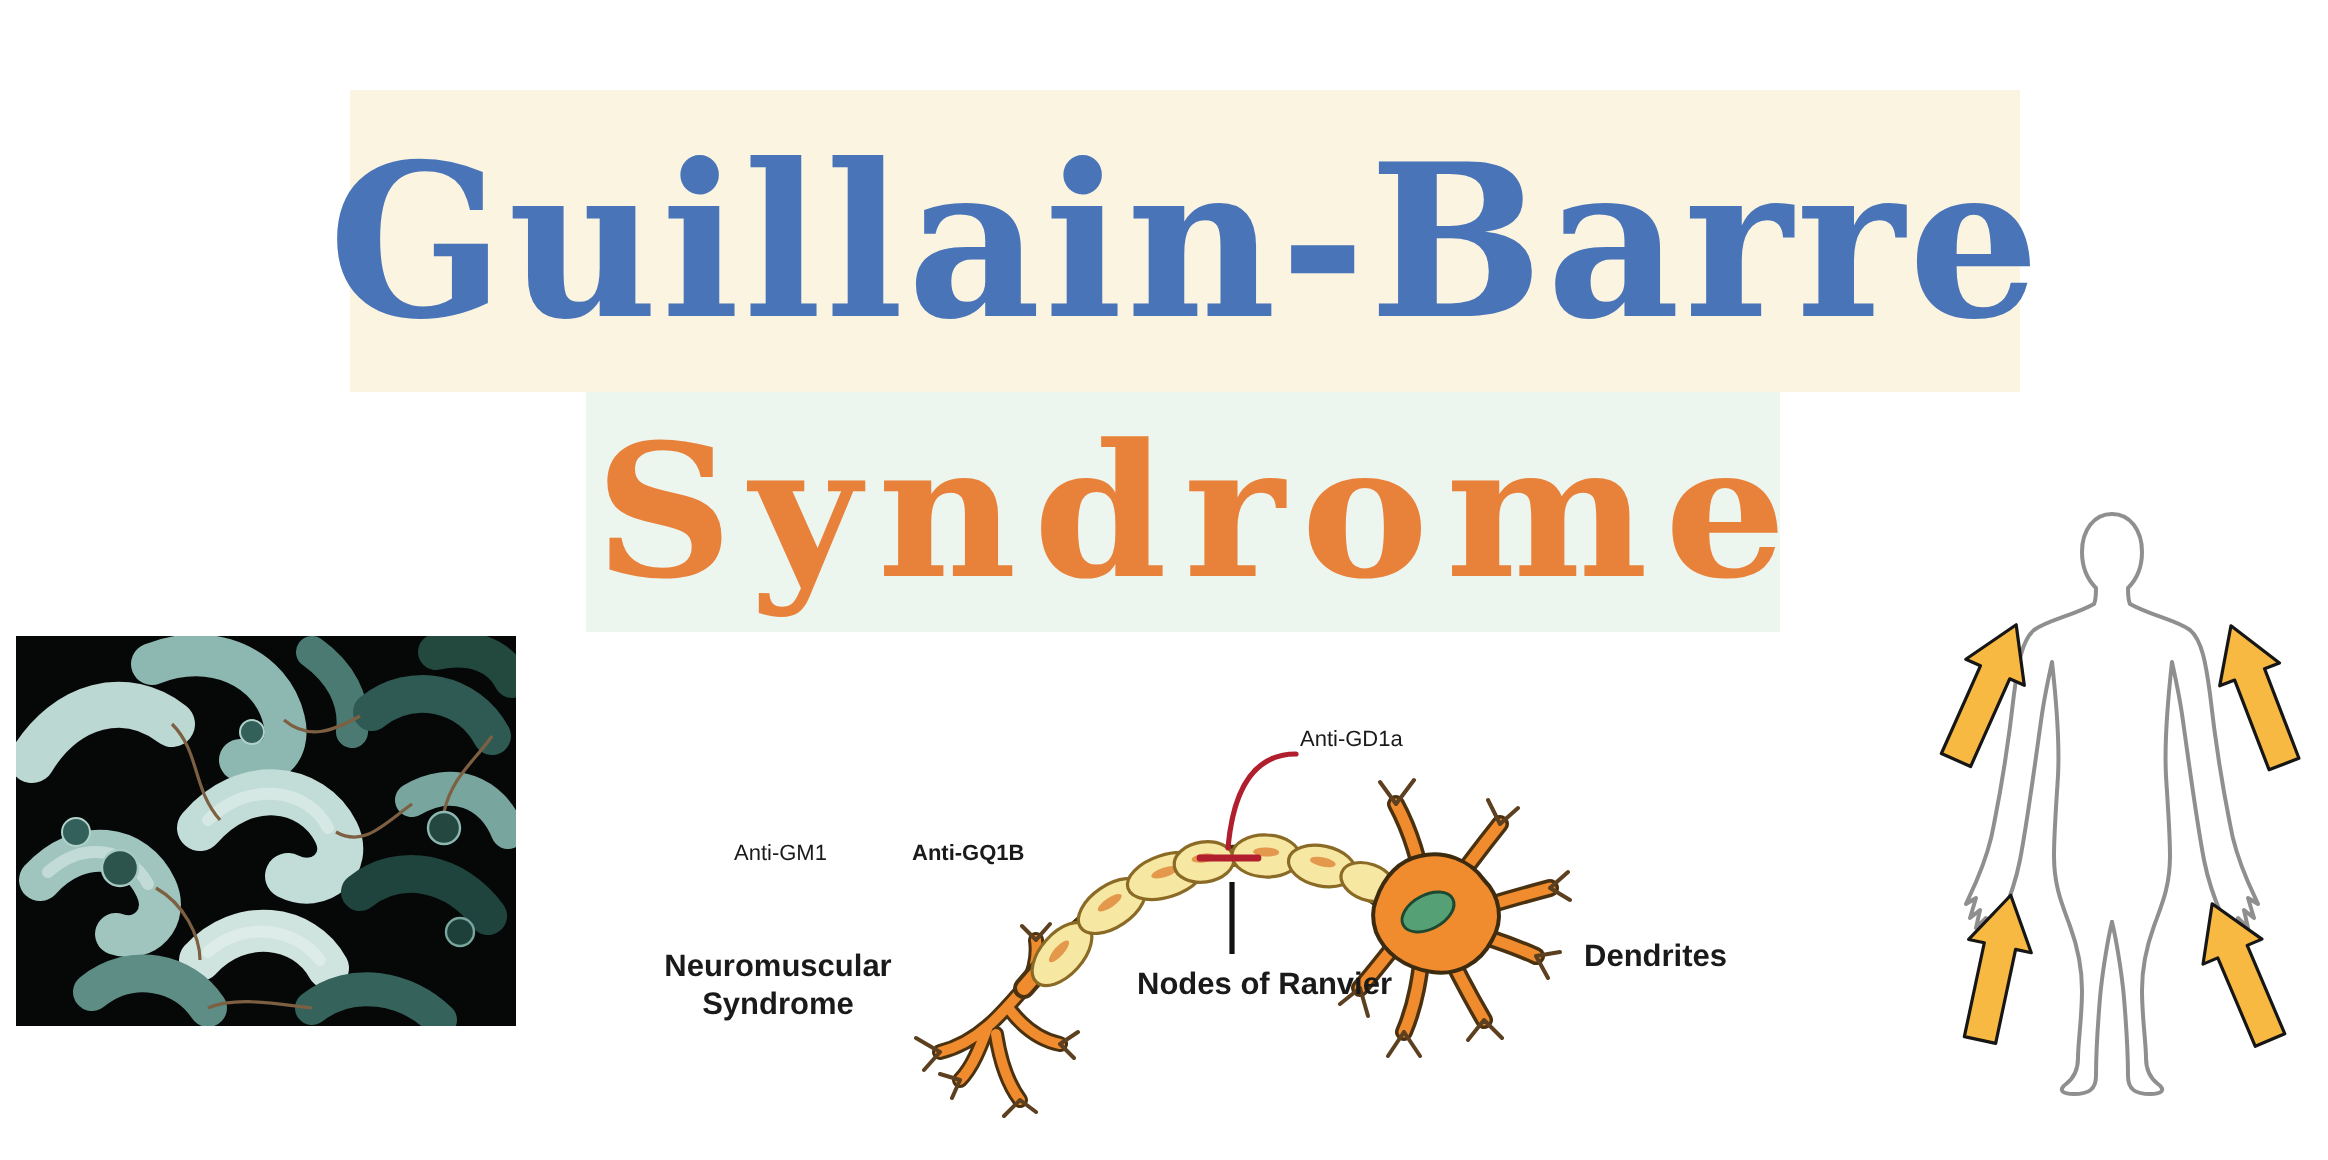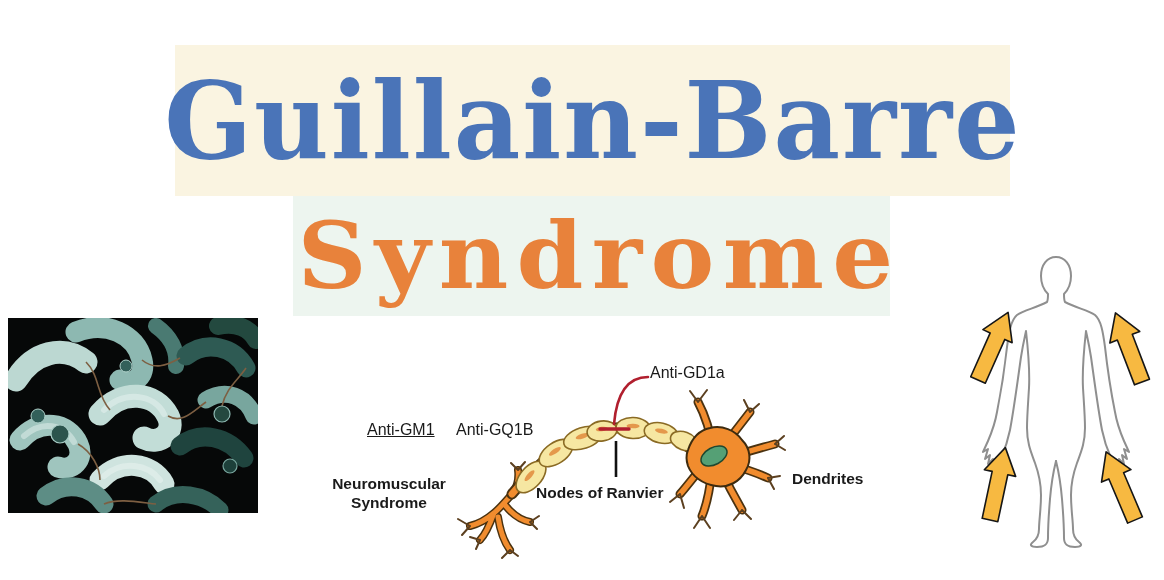--- a/index.html
+++ b/index.html
@@ -26,27 +26,27 @@
     background:var(--subtitle-mint-bg,#edf5ef);
     display:flex;align-items:center;justify-content:flex-end;
   }
   #subtitle-text{
     font-family:"DejaVu Serif",serif;font-weight:bold;
     font-size:92px;letter-spacing:8px;line-height:1;
     color:var(--subtitle-orange,#e8823b);
     transform:scaleX(1.04);white-space:nowrap;
   }
   
-  .lbl{color:var(--label-black,#1a1a1a);font-size:16px;white-space:nowrap;}
+  .lbl{color:var(--label-black,#1a1a1a);font-size:11px;white-space:nowrap;}
   .lbl.bold{font-weight:bold;font-size:15.5px;}
   #lbl-anti-gd1a{left:650px;top:364px;}
-  #lbl-anti-gm1{left:367px;top:421px;text-decoration:underline;}
-  #lbl-anti-gq1b{left:456px;top:421px;}
+  #lbl-anti-gm1{left:367px;top:421px;}
+  #lbl-anti-gq1b{left:456px;top:421px;font-weight:bold;}
   #lbl-nmj{left:318px;top:474px;width:142px;text-align:center;white-space:normal;line-height:19px;}
-  #lbl-ranvier{left:536px;top:484px;width:160px;text-align:left;}
+  #lbl-ranvier{left:536px;top:484px;width:160px;text-align:right;}
   #lbl-dendrites{left:792px;top:470px;}
   
   svg{display:block;}
   .worm{fill:none;stroke-linecap:round;}
   .flag{fill:none;stroke:#7d5f42;stroke-width:1.6;}
   .hl{fill:none;stroke:#eef6f4;stroke-width:6;opacity:.45;stroke-linecap:round;}
   .axon-dark{fill:none;stroke:var(--neuron-outline,#4a3210);stroke-linecap:round;stroke-linejoin:round;}
   .axon-orange{fill:none;stroke:var(--neuron-orange,#f18c2e);stroke-linecap:round;stroke-linejoin:round;}
   .tip{fill:none;stroke:#5c4020;stroke-width:2;stroke-linecap:round;}
   .myelin{fill:var(--myelin-fill,#f6e7a2);stroke:var(--myelin-stroke,#8a6a24);stroke-width:1.6;}

